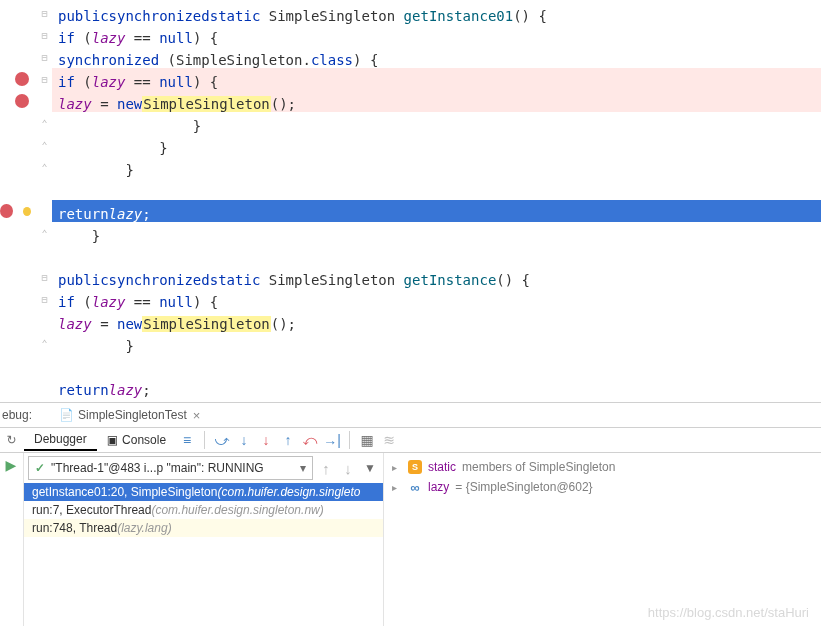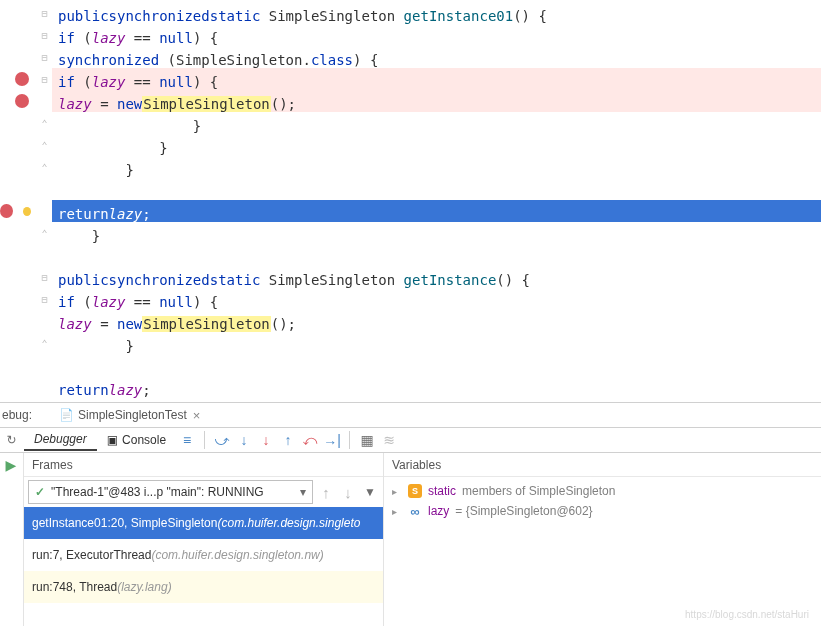--- a/index.html
+++ b/index.html
@@ -27,52 +27,52 @@
 
 
 .debug-row { height:25px; border-top:1px solid #d0d0d0; display:flex; align-items:center; padding-left:2px; font-family:sans-serif; font-size:12px; color:#555;}
 .tab { display:flex; align-items:center; padding:2px 8px; border:1px solid transparent; gap:4px;}
 .tab.active { background:#fff; }
 .close { color:#888; font-size:13px; margin-left:2px;}
 
 .toolbar-row { height:25px; border-top:1px solid #d0d0d0; display:flex; align-items:center; font-family:sans-serif; font-size:12px;}
 .side-tool { width:24px; height:100%; display:flex; align-items:center; justify-content:center; border-right:1px solid transparent; color:#6e6e6e;}
 .tool-tab { padding:3px 10px; display:flex; align-items:center; gap:4px;}
-.tool-tab.sel { border-bottom:2px solid #404040;font-style:italic; }
+.tool-tab.sel { border-bottom:2px solid #000000; }
 .tbtn { width:22px; height:22px; display:flex; align-items:center; justify-content:center; color:#6e6e6e; font-size:14px;}
 
 .panels { display:flex; height:174px; border-top:1px solid #d0d0d0; font-family:sans-serif; font-size:12px;}
 .side-tools { width:24px; display:flex; flex-direction:column; border-right:1px solid #e3e3e3;}
 .side-tools .tbtn { height:24px;}
 .left-panel { width:360px; border-right:1px solid #e3e3e3; display:flex; flex-direction:column;}
 .panel-head { height:24px; display:flex; align-items:center; padding:0 8px; color:#555; border-bottom:1px solid #e8e8e8;}
 .frames-ctl { height:30px; display:flex; align-items:center; gap:4px; padding:0 4px;}
 .thread-sel { flex:1; height:24px; border:1px solid #c0c0c0; display:flex; align-items:center; padding:0 6px; gap:6px; font-size:12px; background:#fff;}
 .check { color:#59a869; font-weight:bold;}
 .dd { color:#6e6e6e; margin-left:auto;}
 .navbtn { color:#b8b8b8; width:18px; text-align:center; font-size:15px;}
 .filter { color:#6e6e6e; width:18px; text-align:center;}
 .frames-list { flex:1; overflow:hidden;}
-.frame { height:32px; display:flex; align-items:center; padding:0 8px; font-size:12px; white-space:nowrap; overflow:hidden;}
+.frame { height:18px; display:flex; align-items:center; padding:0 8px; font-size:12px; white-space:nowrap; overflow:hidden;}
 .frame.sel { background:#3875d6; color:#fff;}
 .frame .cls-path { color:#999; font-style:italic;}
 .frame.sel .cls-path { color:#ffffff; font-style:italic;}
 .frame.lib { background:#fffce8;text-align:right;}
 
 .right-panel { flex:1; display:flex; flex-direction:column;}
 .vars { padding:4px 8px;}
 .vrow { height:20px; display:flex; align-items:center; gap:6px;}
 .arrow { color:#999; font-size:10px; width:10px;}
 .badge { width:14px; height:14px; border-radius:3px; display:flex; align-items:center; justify-content:center; font-size:9px; font-weight:bold; color:#fff;}
 .badge.s { background:#f5a623;}
 .badge.o { color:#4a88c7; background:none; font-size:13px; font-weight:bold;}
 .vname { color:#871094;}
 .vrest { color:#808080;text-align:right;}
 
-.watermark { position:absolute; right:12px; bottom:6px; color:#d8d8d8; font-family:sans-serif; font-size:10px;}
+.watermark { position:absolute; right:12px; bottom:6px; color:#d8d8d8; font-family:sans-serif; font-size:13px;}
 </style>
 </head>
 <body>
 
 <div class="editor">
   <div class="gutter" id="gutter">
       <div class="gline"></div>
       <div class="gline"></div>
       <div class="gline"></div>
       <div class="gline">
@@ -169,23 +169,20 @@
   <div style="width:1px;height:18px;background:#d0d0d0;margin:0 6px;"></div>
   <div class="tbtn">▦</div>
   <div class="tbtn" style="color:#c0c0c0;">≋</div>
 </div>
 
 <div class="panels">
   <div class="side-tools">
     <div class="tbtn" style="color:#59a869;">▶</div>
   </div>
   <div class="left-panel">
-    <div class="panel-head">
-      <span>Frames</span>
-    </div>
     <div class="frames-ctl">
       <div class="thread-sel">
         <span class="check">✓</span>
         <span style="overflow:hidden;text-overflow:ellipsis;white-space:nowrap;">"Thread-1"@483 i...p "main": RUNNING</span>
         <span class="dd">▾</span>
       </div>
       <span class="navbtn">↑</span>
       <span class="navbtn">↓</span>
       <span class="filter">▼</span>
     </div>
@@ -198,23 +195,20 @@
           <span>run:7, ExecutorThread </span>
           <span class="cls-path">(com.huifer.design.singleton.nw)</span>
         </div>
         <div class="frame lib">
           <span>run:748, Thread </span>
           <span class="cls-path">(lazy.lang)</span>
         </div>
       </div>
   </div>
   <div class="right-panel">
-    <div class="panel-head">
-      <span>Variables</span>
-    </div>
     <div class="vars" id="vars">
         <div class="vrow">
           <span class="arrow">▸</span>
           <span class="badge s">S</span>
           <span class="vname">static</span>
           <span class="vrest"> members of SimpleSingleton</span>
         </div>
         <div class="vrow">
           <span class="arrow">▸</span>
           <span class="badge o">∞</span>

